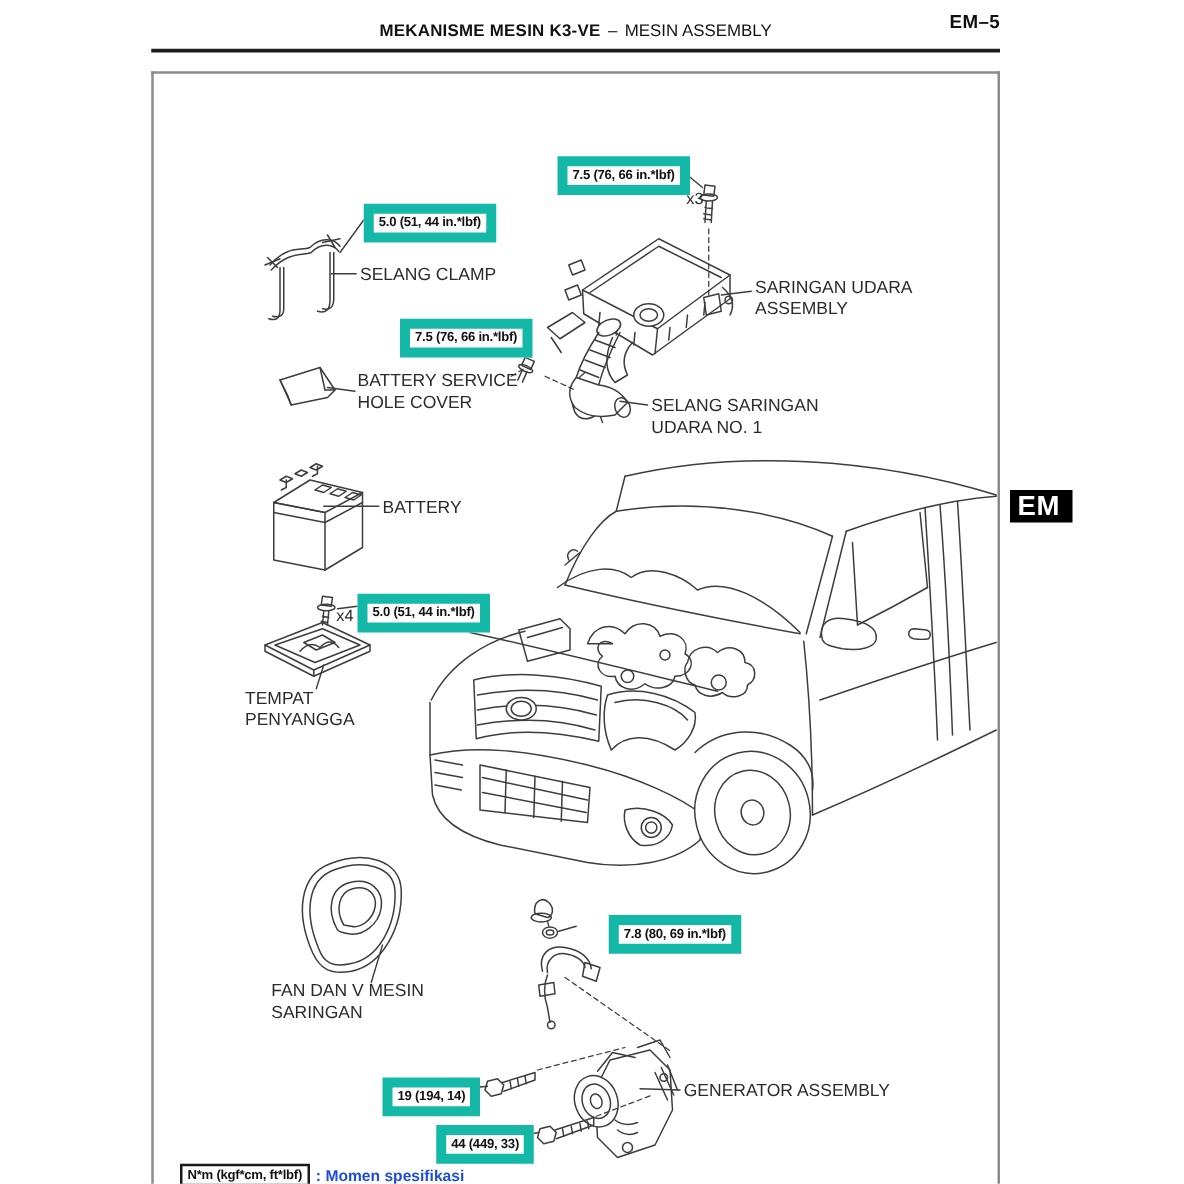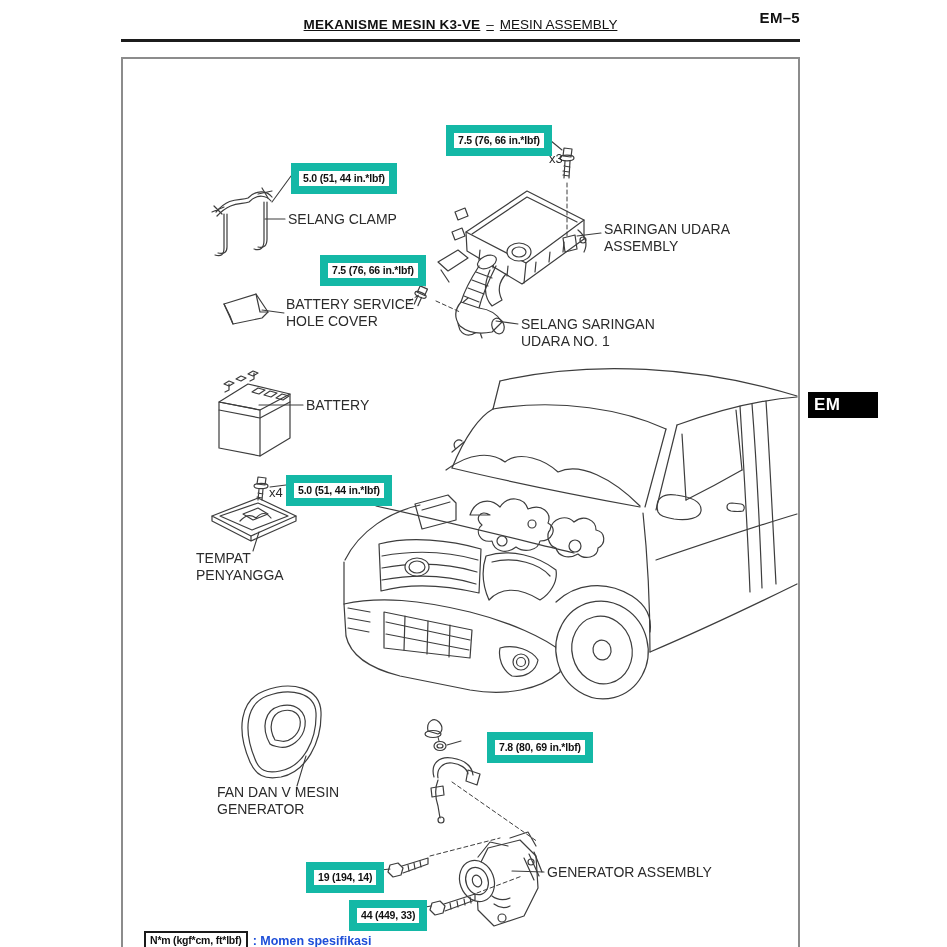--- a/index.html
+++ b/index.html
@@ -3,30 +3,30 @@
 <meta charset="utf-8">
 <style>
   html,body{margin:0;padding:0;}
   body{
     width:947px;height:947px;position:relative;overflow:hidden;
     background:#ffffff;color:#2e2e2e;
     font-family:"Liberation Sans", sans-serif;
   }
   .abs{position:absolute;}
   
-  .hdr-title{left:121px;top:17px;width:679px;text-align:center;font-size:13.5px;color:#111;white-space:nowrap;text-decoration:underline;}
+  .hdr-title{left:121px;top:17px;width:679px;text-align:center;font-size:13.5px;color:#111;white-space:nowrap;}
   .hdr-title .b{font-weight:bold;letter-spacing:.2px;}
   .hdr-title .sep{padding:0 6px;}
   .page-code{top:9px;right:147px;font-size:15px;font-weight:bold;color:#111;letter-spacing:.3px;}
   .hdr-rule{left:121px;top:39px;width:679px;height:3px;background:#1c1c1c;}
   
   .frame{left:121px;top:57px;width:675px;height:890px;border:2px solid #8c8c8c;border-bottom:none;background:#fff;}
   
-  .em-tab{left:808px;top:392px;width:70px;height:26px;background:#000;color:#fff;
-    font-weight:bold;font-size:17px;line-height:26px;padding-left:6px;box-sizing:border-box;letter-spacing:.5px;}
+  .em-tab{left:808px;top:392px;width:50px;height:26px;background:#000;color:#fff;
+    font-weight:bold;font-size:22px;line-height:26px;padding-left:6px;box-sizing:border-box;letter-spacing:.5px;}
   
   .tq{position:absolute;border:8px solid #14b8a6;background:#fff;color:#111;
     font-weight:bold;font-size:10.5px;letter-spacing:-0.2px;line-height:1.2;
     padding:1px 4px;white-space:nowrap;z-index:5;}
   
   .lbl{position:absolute;font-size:14px;line-height:17px;color:#2b2b2b;white-space:nowrap;z-index:5;}
   .qty{position:absolute;font-size:13px;color:#2b2b2b;z-index:5;}
   
   .footer{left:144px;top:931px;display:flex;align-items:flex-start;z-index:5;}
   .footer .fbox{border:2px solid #1a1a1a;background:#fff;color:#111;font-weight:bold;font-size:10.5px;
@@ -289,21 +289,21 @@
 </div>
 <div class="lbl" style="left:306px;top:397px;">
   <div>BATTERY</div>
 </div>
 <div class="lbl" style="left:196px;top:550px;">
   <div>TEMPAT</div>
   <div>PENYANGGA</div>
 </div>
 <div class="lbl" style="left:217px;top:784px;">
   <div>FAN DAN V MESIN</div>
-  <div>GENERATOR</div>
+  <div>SARINGAN</div>
 </div>
 <div class="lbl" style="left:547px;top:864px;">
   <div>GENERATOR ASSEMBLY</div>
 </div>
 
 <div class="abs footer">
   <span class="fbox">N*m (kgf*cm, ft*lbf)</span>
   <span class="fdesc">: Momen spesifikasi</span>
 </div>
 

